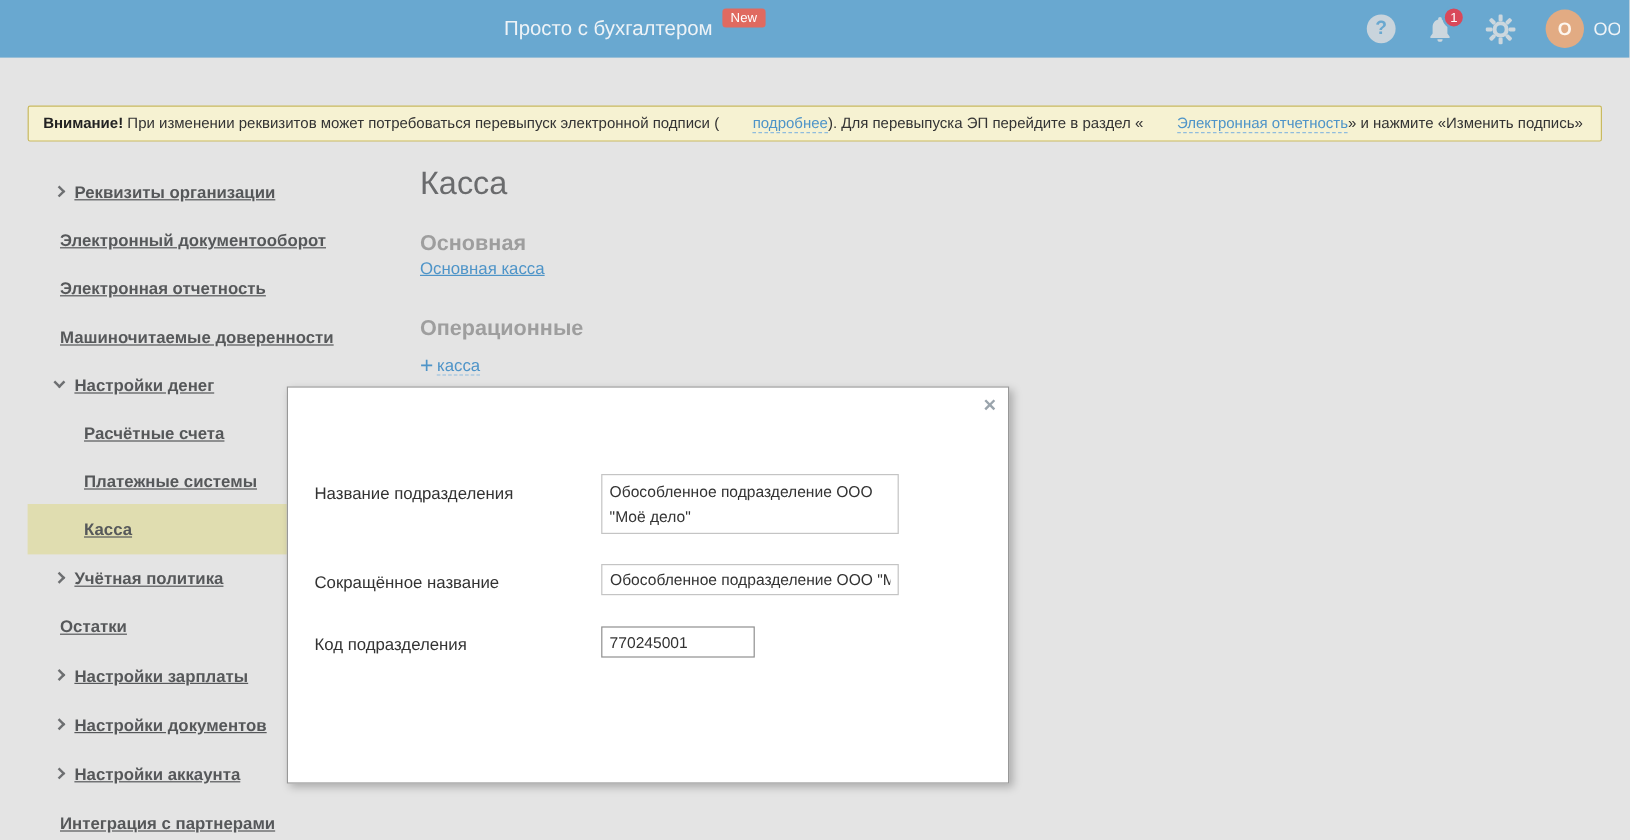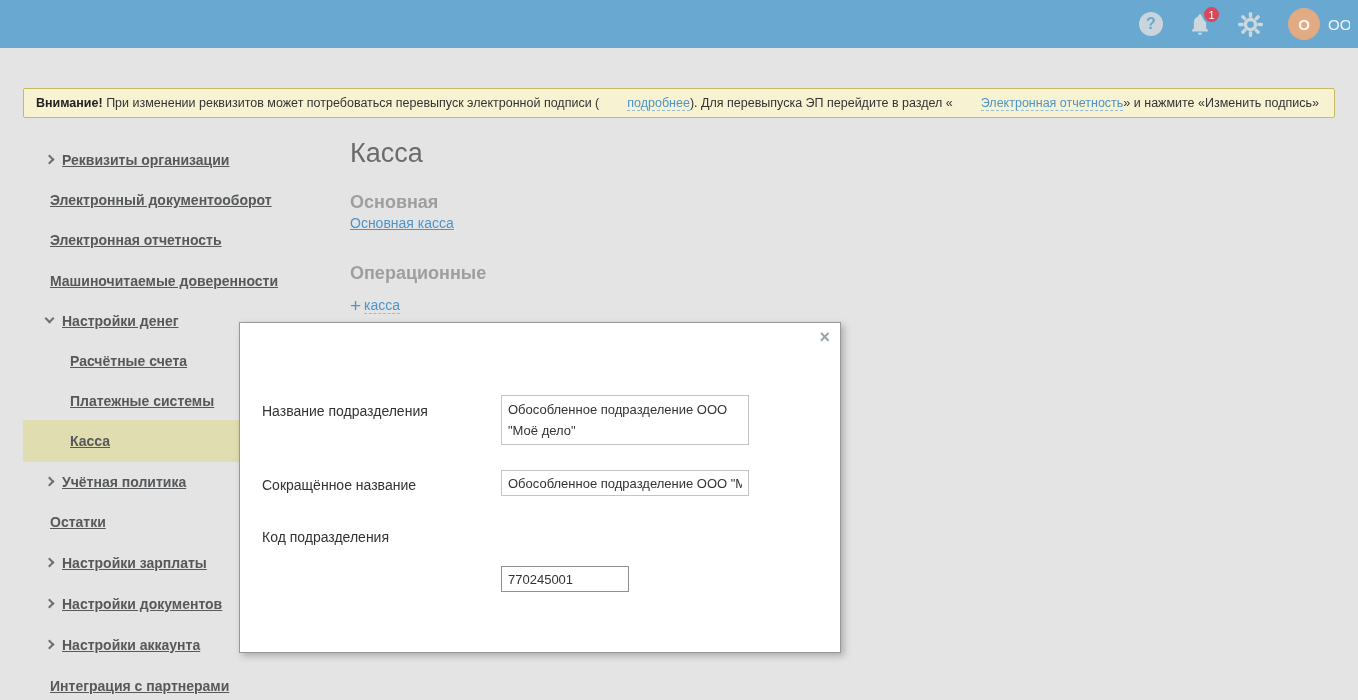--- a/index.html
+++ b/index.html
@@ -50,20 +50,24 @@
   input.field-input { width:248px; height:26px; }
   input.field-input.short { width:128px; border:1px solid #8f8f8f; }
   .modal-footer { position:absolute; left:0; bottom:0; width:100%; height:68px; background:#f2ecdf; }
   .btn-primary { position:absolute; left:261px; top:21px; width:80px; height:26px; background:linear-gradient(#fdfdfd,#e3e3e3); border:1px solid #adadad; border-radius:2px; font-size:13px; color:#333; font-family:"Liberation Sans", sans-serif; cursor:pointer; }
   .cancel-link { position:absolute; left:361px; top:26px; font-size:14px; color:#4e94c8; text-decoration:underline; cursor:pointer; }
 </style>
 </head>
 <body>
 
 <div class="header">
+  <div class="header-title-wrap">
+    <span class="header-title">Просто с бухгалтером</span>
+    <span class="new-badge">New</span>
+  </div>
   <div class="header-icons">
     <div class="help-circle">?</div>
     <div class="bell-wrap">
       <svg width="26" height="26" viewBox="0 0 24 24">
         <path d="M12 3c-.8 0-1.4.6-1.4 1.4v.5C8 5.6 6.3 7.9 6.3 10.7v5L4.6 18v1h14.8v-1l-1.7-2.3v-5c0-2.8-1.7-5.1-4.3-5.8v-.5C13.4 3.6 12.8 3 12 3zm-2 17a2 2 0 004 0h-4z" fill="#ccd7de"></path>
       </svg>
       <div class="notif-badge">1</div>
     </div>
     <svg width="27" height="27" viewBox="0 0 24 24" style="cursor:pointer">
       <g fill="#ccd7de">
@@ -118,15 +122,15 @@
 <div class="modal">
   <div class="modal-close">×</div>
 
   <div class="field-label" style="top:80px">Название подразделения</div>
   <textarea class="field-input" style="top: 72px;">Обособленное подразделение ООО "Моё дело"</textarea>
 
   <div class="field-label" style="top:154px">Сокращённое название</div>
   <input class="field-input" style="top: 147px;" value="Обособленное подразделение ООО &quot;Моё">
 
   <div class="field-label" style="top:206px">Код подразделения</div>
-  <input class="field-input short" style="top: 199px; margin-top: 44px;" value="770245001">
+  <input class="field-input short" style="top: 199px;" value="770245001">
 
 </div>
 
 </body></html>

